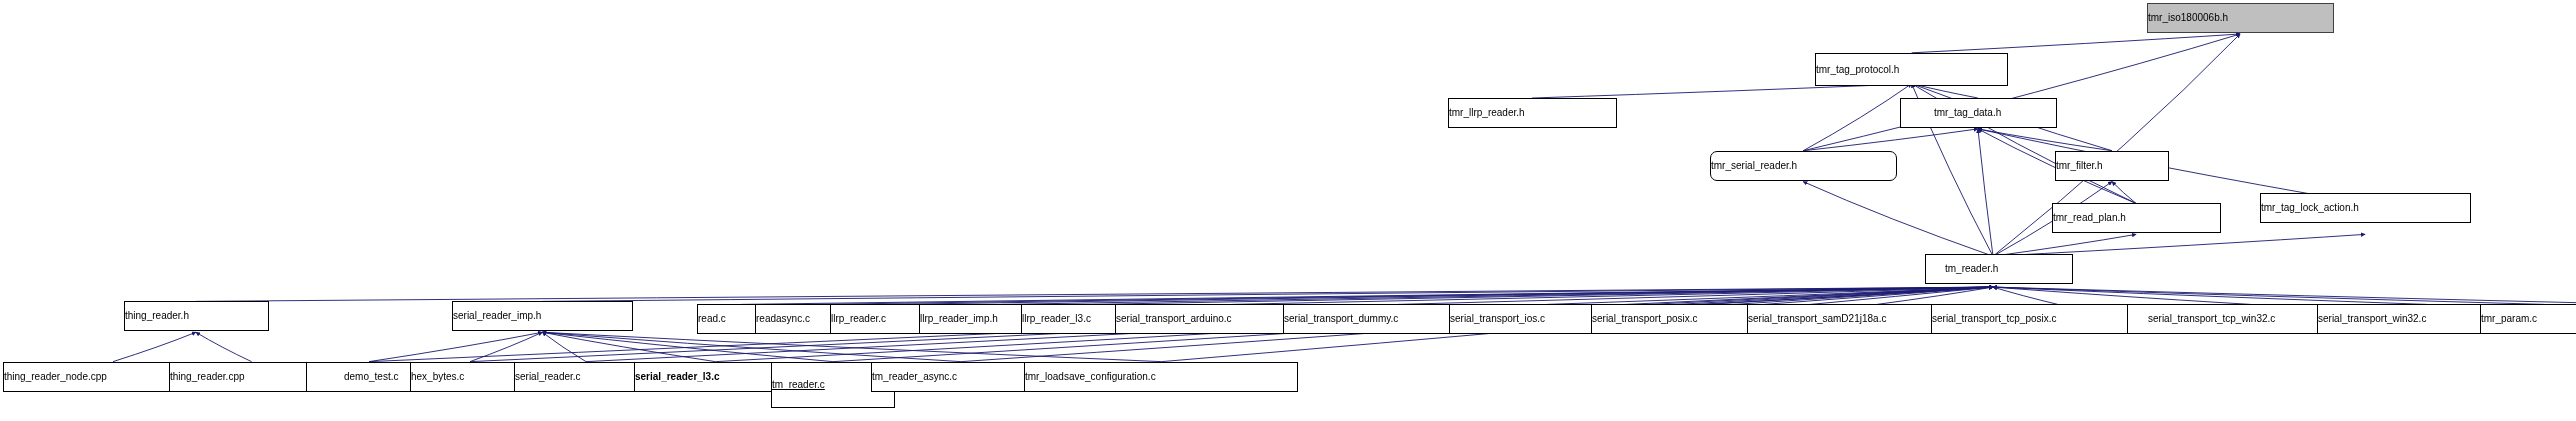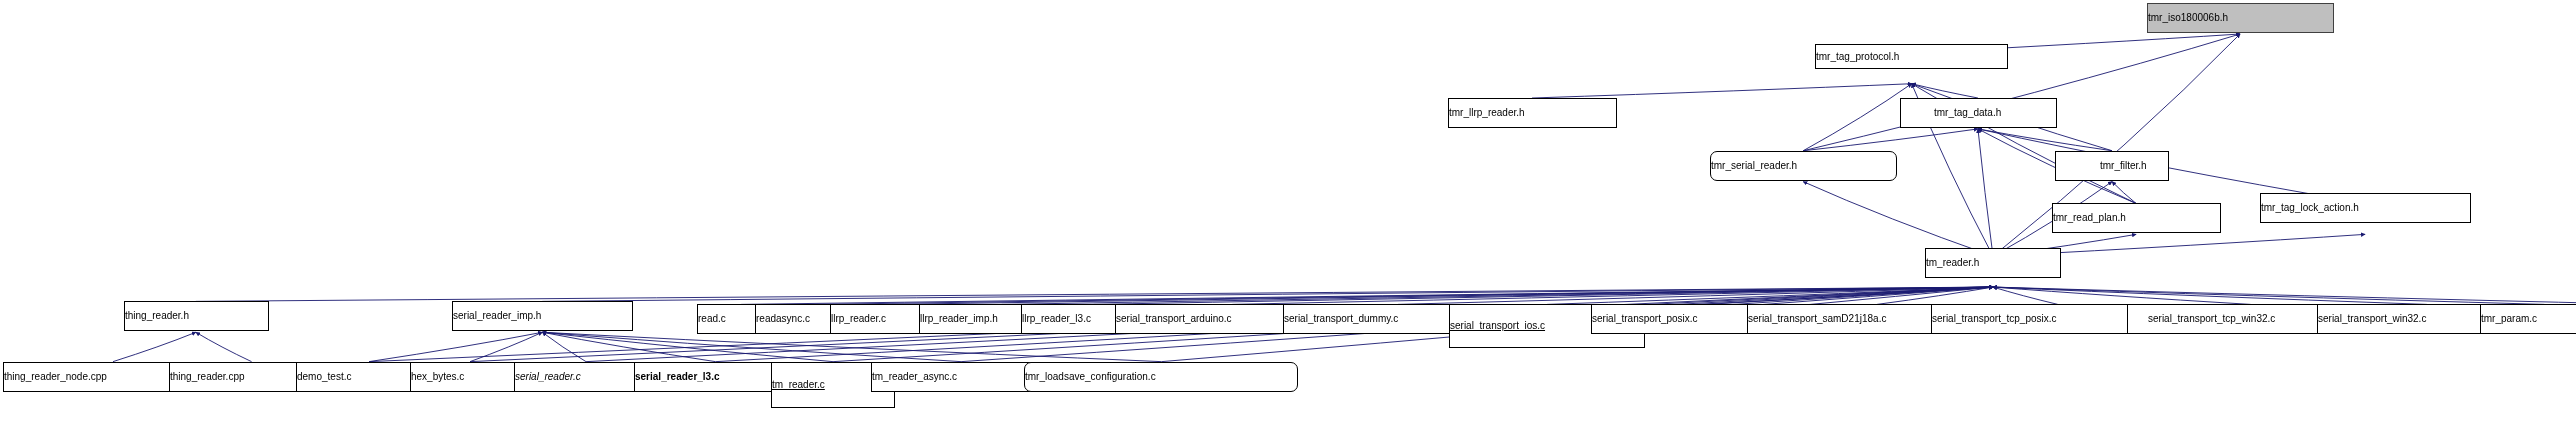--- a/index.html
+++ b/index.html
@@ -89,42 +89,42 @@
         <path d="M 950 480 Q 821.2 460.5 720 441" fill="none" stroke="#191970" stroke-width="1.2" marker-end="url(#arrow)"></path>
         <path d="M 1106 480 Q 889.84 460.5 720 441" fill="none" stroke="#191970" stroke-width="1.2" marker-end="url(#arrow)"></path>
         <path d="M 1276 480 Q 964.64 460.5 720 441" fill="none" stroke="#191970" stroke-width="1.2" marker-end="url(#arrow)"></path>
         <path d="M 1542 480 Q 1091 460.5 720 441" fill="none" stroke="#191970" stroke-width="1.2" marker-end="url(#arrow)"></path>
       </g>
   </svg>
   <div id="nodes-g">
       <div class="gnode root" style="left: 2147px; top: 3px; width: 187px; height: 30px;">
         <span class="lbl">tmr_iso180006b.h</span>
       </div>
-      <div class="gnode" style="left: 1815px; top: 44px; width: 193px; height: 25px;">
+      <div class="gnode" style="left: 1815px; top: 53px; width: 193px; height: 33px;">
         <span class="lbl">tmr_tag_protocol.h</span>
       </div>
       <div class="gnode" style="left: 1448px; top: 98px; width: 169px; height: 30px;">
         <span class="lbl">tmr_llrp_reader.h</span>
       </div>
       <div class="gnode" style="left: 1900px; top: 98px; width: 157px; height: 30px; padding-left: 33px;">
         <span class="lbl">tmr_tag_data.h</span>
       </div>
       <div class="gnode" style="left: 1710px; top: 151px; width: 187px; height: 30px; border-radius: 7px;">
         <span class="lbl">tmr_serial_reader.h</span>
       </div>
-      <div class="gnode" style="left: 2055px; top: 151px; width: 114px; height: 30px; padding-left: 44px;">
+      <div class="gnode" style="left: 2055px; top: 151px; width: 114px; height: 30px;">
         <span class="lbl">tmr_filter.h</span>
       </div>
       <div class="gnode" style="left: 2052px; top: 203px; width: 169px; height: 30px;">
         <span class="lbl">tmr_read_plan.h</span>
       </div>
       <div class="gnode" style="left: 2260px; top: 193px; width: 211px; height: 30px;">
         <span class="lbl">tmr_tag_lock_action.h</span>
       </div>
-      <div class="gnode" style="left: 1925px; top: 248px; width: 136px; height: 30px;">
+      <div class="gnode" style="left: 1925px; top: 254px; width: 148px; height: 30px; padding-left: 19px;">
         <span class="lbl">tm_reader.h</span>
       </div>
       <div class="gnode" style="left: 124px; top: 301px; width: 145px; height: 30px;">
         <span class="lbl">thing_reader.h</span>
       </div>
       <div class="gnode" style="left: 452px; top: 301px; width: 181px; height: 30px;">
         <span class="lbl">serial_reader_imp.h</span>
       </div>
       <div class="gnode" style="left: 697px; top: 304px; width: 87px; height: 30px;">
         <span class="lbl">read.c</span>
@@ -140,21 +140,21 @@
       </div>
       <div class="gnode" style="left: 1021px; top: 304px; width: 145px; height: 30px;">
         <span class="lbl">llrp_reader_l3.c</span>
       </div>
       <div class="gnode" style="left: 1115px; top: 304px; width: 235px; height: 30px;">
         <span class="lbl">serial_transport_arduino.c</span>
       </div>
       <div class="gnode" style="left: 1283px; top: 304px; width: 229px; height: 30px;">
         <span class="lbl">serial_transport_dummy.c</span>
       </div>
-      <div class="gnode" style="left: 1449px; top: 304px; width: 196px; height: 44px; text-decoration: underline;">
+      <div class="gnode" style="left: 1449px; top: 304px; width: 196px; height: 30px;">
         <span class="lbl">serial_transport_ios.c</span>
       </div>
       <div class="gnode" style="left: 1591px; top: 304px; width: 211px; height: 30px;">
         <span class="lbl">serial_transport_posix.c</span>
       </div>
       <div class="gnode" style="left: 1747px; top: 304px; width: 259px; height: 30px;">
         <span class="lbl">serial_transport_samD21j18a.c</span>
       </div>
       <div class="gnode" style="left: 1931px; top: 304px; width: 253px; height: 30px;">
         <span class="lbl">serial_transport_tcp_posix.c</span>
@@ -167,36 +167,36 @@
       </div>
       <div class="gnode" style="left: 2480px; top: 304px; width: 130px; height: 30px;">
         <span class="lbl">tmr_param.c</span>
       </div>
       <div class="gnode" style="left: 3px; top: 362px; width: 220px; height: 30px;">
         <span class="lbl">thing_reader_node.cpp</span>
       </div>
       <div class="gnode" style="left: 169px; top: 362px; width: 166px; height: 30px;">
         <span class="lbl">thing_reader.cpp</span>
       </div>
-      <div class="gnode" style="left: 296px; top: 362px; width: 127px; height: 30px;">
+      <div class="gnode" style="left: 306px; top: 362px; width: 127px; height: 30px; padding-left: 37px;">
         <span class="lbl">demo_test.c</span>
       </div>
       <div class="gnode" style="left: 410px; top: 362px; width: 121px; height: 30px;">
         <span class="lbl">hex_bytes.c</span>
       </div>
-      <div class="gnode" style="left: 514px; top: 362px; width: 145px; height: 30px; font-style: italic;">
+      <div class="gnode" style="left: 514px; top: 362px; width: 145px; height: 30px;">
         <span class="lbl">serial_reader.c</span>
       </div>
       <div class="gnode" style="left: 634px; top: 362px; width: 163px; height: 30px; font-weight: bold;">
         <span class="lbl">serial_reader_l3.c</span>
       </div>
       <div class="gnode" style="left: 771px; top: 362px; width: 124px; height: 46px; text-decoration: underline;">
         <span class="lbl">tm_reader.c</span>
       </div>
       <div class="gnode" style="left: 871px; top: 362px; width: 181px; height: 30px;">
         <span class="lbl">tm_reader_async.c</span>
       </div>
-      <div class="gnode" style="left: 1024px; top: 362px; width: 274px; height: 30px; border-radius: 7px;">
+      <div class="gnode" style="left: 1024px; top: 362px; width: 274px; height: 30px;">
         <span class="lbl">tmr_loadsave_configuration.c</span>
       </div>
     </div>
 </div>
 
 
 </body></html>

